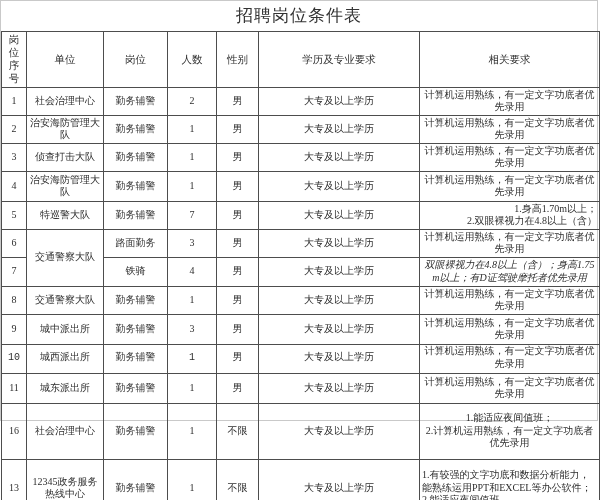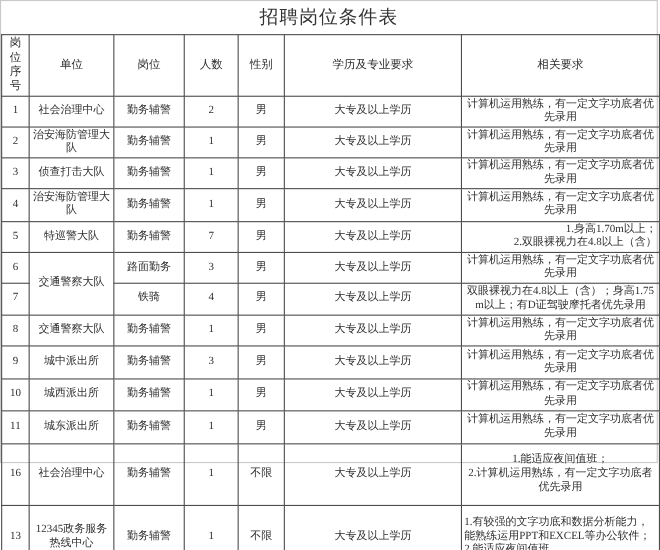--- a/index.html
+++ b/index.html
@@ -143,41 +143,41 @@
           <td class="c-gender">男</td>
           <td class="c-edu">大专及以上学历</td>
           <td class="c-req" style="text-align: center;">计算机运用熟练，有一定文字功底者优先录用</td>
         </tr>
         <tr style="height: 29px;">
           <td class="c-no">7</td>
           <td class="c-post">铁骑</td>
           <td class="c-count">4</td>
           <td class="c-gender">男</td>
           <td class="c-edu">大专及以上学历</td>
-          <td class="c-req" style="">双眼裸视力在4.8以上（含）；身高1.75m以上；有D证驾驶摩托者优先录用</td>
+          <td class="c-req" style=" font-style: italic;">双眼裸视力在4.8以上（含）；身高1.75m以上；有D证驾驶摩托者优先录用</td>
         </tr>
         <tr style="height: 27px;">
           <td class="c-no">8</td>
           <td class="c-unit">交通警察大队</td>
           <td class="c-post">勤务辅警</td>
           <td class="c-count">1</td>
           <td class="c-gender">男</td>
           <td class="c-edu">大专及以上学历</td>
           <td class="c-req" style="text-align: center;">计算机运用熟练，有一定文字功底者优先录用</td>
         </tr>
         <tr style="height: 30px;">
           <td class="c-no">9</td>
           <td class="c-unit">城中派出所</td>
           <td class="c-post">勤务辅警</td>
           <td class="c-count">3</td>
           <td class="c-gender">男</td>
           <td class="c-edu">大专及以上学历</td>
           <td class="c-req" style="text-align: center;">计算机运用熟练，有一定文字功底者优先录用</td>
         </tr>
-        <tr style="height: 29px;">
+        <tr style="height: 29px; font-family: Liberation Mono, monospace;">
           <td class="c-no">10</td>
           <td class="c-unit">城西派出所</td>
           <td class="c-post">勤务辅警</td>
           <td class="c-count">1</td>
           <td class="c-gender">男</td>
           <td class="c-edu">大专及以上学历</td>
           <td class="c-req" style="text-align: center;">计算机运用熟练，有一定文字功底者优先录用</td>
         </tr>
         <tr style="height: 30px; margin-left: 16px;">
           <td class="c-no">11</td>

